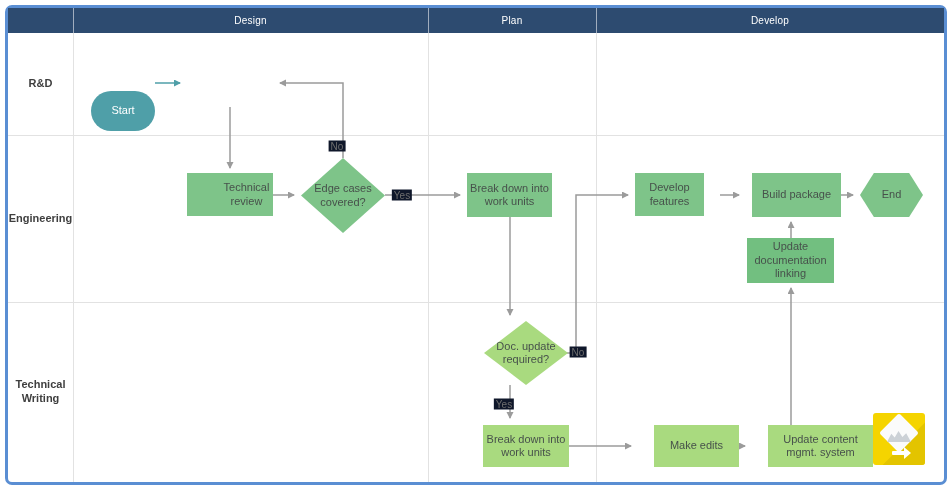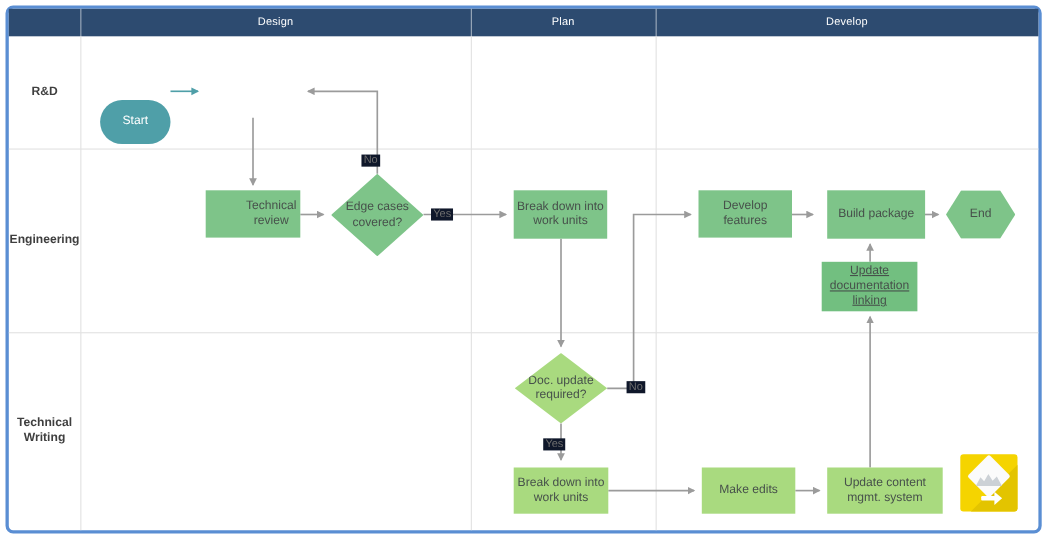--- a/index.html
+++ b/index.html
@@ -22,22 +22,22 @@
   .vline{position:absolute;top:33px;height:449px;width:1px;background:var(--grid-line);}
   .hline{position:absolute;left:8px;width:936px;height:1px;background:var(--grid-line);}
   
   .lane-label{position:absolute;left:8px;width:65px;transform:translateY(-50%);
               text-align:center;font-size:11px;font-weight:bold;color:#3f3f3f;line-height:1.25;}
   
   .node{position:absolute;display:flex;align-items:center;justify-content:center;text-align:center;
         font-size:11px;line-height:1.22;color:var(--node-text-dark);box-sizing:border-box;padding:2px 3px;}
   .teal-node{background:var(--teal);color:#ffffff;margin-top:28px;}
   .proc{background:var(--green);}
-  .proc-dark{background:var(--green-dark);text-decoration:underline;}
-  .proc-light{background:var(--green-light);}
+  .proc-dark{background:var(--green-dark);}
+  .proc-light{background:var(--green-light);margin-left:16px;}
   .stadium{border-radius:20px;}
   .diamond{clip-path:polygon(50% 0,100% 50%,50% 100%,0 50%);}
   .hexagon{clip-path:polygon(22% 0,78% 0,100% 50%,78% 100%,22% 100%,0 50%);}
   
   .connector-layer{position:absolute;left:0;top:0;width:952px;height:490px;pointer-events:none;}
   .edge-label{position:absolute;transform:translate(-50%,-50%);background:#0f172a;
               padding:0 2px;font-size:10px;color:#6e6e6e;}
   
   .wm{position:absolute;left:873px;top:413px;width:52px;height:52px;
       background:var(--watermark-yellow);border-radius:3px;overflow:hidden;}
@@ -104,21 +104,21 @@
 
   <span class="edge-label" style="left:337px;top:146px;">No</span>
   <span class="edge-label" style="left:402px;top:195px;">Yes</span>
   <span class="edge-label" style="left:578px;top:352px;">No</span>
   <span class="edge-label" style="left:504px;top:404px;">Yes</span>
 
   <div class="node teal-node stadium" style="left:91px;top:63px;width:64px;height:40px;">Start</div>
   <div class="node proc" style="left:187px;top:173px;width:86px;height:43px;padding-left:36px;">Technical review</div>
   <div class="node proc diamond" style="left:301px;top:158px;width:84px;height:75px;">Edge cases covered?</div>
   <div class="node proc" style="left:467px;top:173px;width:85px;height:44px;">Break down into work units</div>
-  <div class="node proc" style="left:635px;top:173px;width:85px;height:43px;">Develop features</div>
+  <div class="node proc" style="left:635px;top:173px;width:69px;height:43px;">Develop features</div>
   <div class="node proc" style="left:752px;top:173px;width:89px;height:44px;">Build package</div>
   <div class="node proc hexagon" style="left:860px;top:173px;width:63px;height:44px;">End</div>
   <div class="node proc-dark" style="left:747px;top:238px;width:87px;height:45px;">Update documentation linking</div>
   <div class="node proc-light diamond" style="left:468px;top:321px;width:84px;height:64px;">Doc. update required?</div>
   <div class="node proc-light" style="left:467px;top:425px;width:86px;height:42px;">Break down into work units</div>
   <div class="node proc-light" style="left:638px;top:425px;width:85px;height:42px;">Make edits</div>
   <div class="node proc-light" style="left:752px;top:425px;width:105px;height:42px;">Update content mgmt. system</div>
 
   <div class="wm">
     <div class="wm-shadow"></div>

